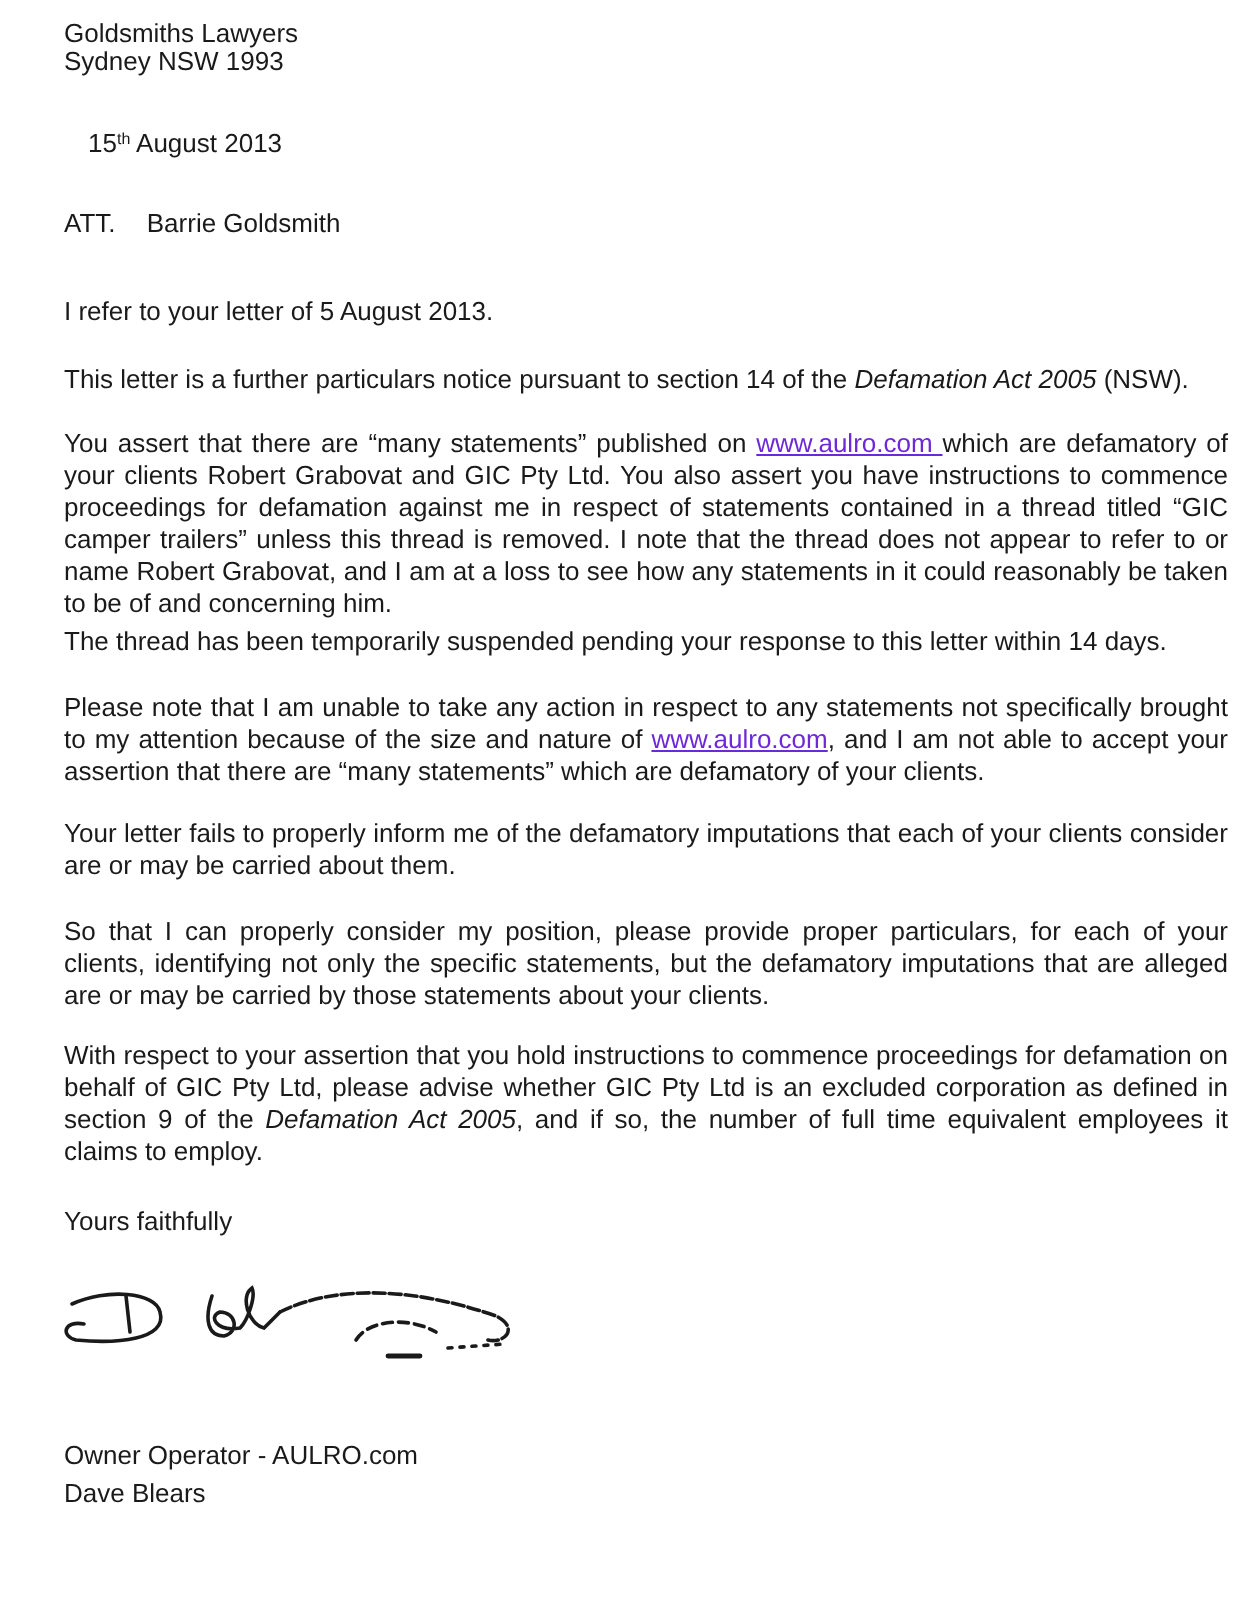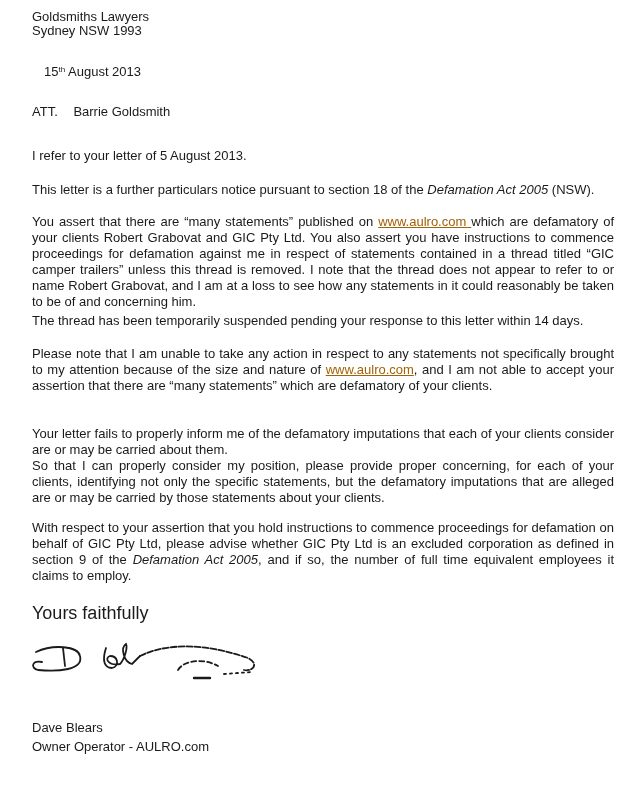--- a/index.html
+++ b/index.html
@@ -6,66 +6,66 @@
   body { width: 627px; height: 800px; position: relative; overflow: hidden;
          font-family: "Liberation Sans", sans-serif; color: #1a1a1a; }
   .abs { position: absolute; }
   .addr { left: 32px; top: 10px; font-size: 13px; line-height: 14px; }
   .date { left: 32px; top: 64px; font-size: 13px; margin-left: 12px; }
   .date sup { font-size: 8px; vertical-align: 4px; }
   .att { left: 32px; top: 104px; font-size: 13px; text-align: center; }
   .att .label { margin-right: 12px; }
   .para { left: 32px; width: 582px; font-size: 13px; line-height: 16px; text-align: justify; }
   .para i { font-style: italic; }
-  a.link { color: #a16207; text-decoration: underline; }
-  .closing { left: 32px; top: 603px; font-size: 18px; }
+  a.link { color: #6d28d9; text-decoration: underline; }
+  .closing { left: 32px; top: 603px; font-size: 13px; }
   .sig { left: 28px; top: 630px; }
   .sigblock { left: 32px; top: 718px; font-size: 13px; line-height: 19px; }
 </style>
 </head>
 <body>
 
 <div class="abs addr">
   <div>Goldsmiths Lawyers</div>
   <div>Sydney NSW 1993</div>
 </div>
 
 <div class="abs date"><span>15</span><sup>th</sup><span> August 2013</span></div>
 
 <div class="abs att">
   <span class="label">ATT.</span>
   <span>Barrie Goldsmith</span>
 </div>
 
 <div class="abs para" style="top:148px">I refer to your letter of 5 August 2013.</div>
 
-<div class="abs para" style="top:182px"><span>This letter is a further particulars notice pursuant to section 18 of the </span><i>Defamation Act 2005</i><span> (NSW).</span></div>
+<div class="abs para" style="top:182px"><span>This letter is a further particulars notice pursuant to section 14 of the </span><i>Defamation Act 2005</i><span> (NSW).</span></div>
 
 <div class="abs para" style="top:214px"><span>You assert that there are “many statements” published on </span><a class="link">www.aulro.com </a><span>which are defamatory of your clients Robert Grabovat and GIC Pty Ltd. You also assert you have instructions to commence proceedings for defamation against me in respect of statements contained in a thread titled “GIC camper trailers” unless this thread is removed. I note that the thread does not appear to refer to or name Robert Grabovat, and I am at a loss to see how any statements in it could reasonably be taken to be of and concerning him.</span></div>
 
 <div class="abs para" style="top:313px">The thread has been temporarily suspended pending your response to this letter within 14 days.</div>
 
 <div class="abs para" style="top:346px"><span>Please note that I am unable to take any action in respect to any statements not specifically brought to my attention because of the size and nature of </span><a class="link">www.aulro.com</a><span>, and I am not able to accept your assertion that there are “many statements” which are defamatory of your clients.</span></div>
 
-<div class="abs para" style="top:426px">Your letter fails to properly inform me of the defamatory imputations that each of your clients consider are or may be carried about them.</div>
+<div class="abs para" style="top:409px">Your letter fails to properly inform me of the defamatory imputations that each of your clients consider are or may be carried about them.</div>
 
-<div class="abs para" style="top:458px">So that I can properly consider my position, please provide proper concerning, for each of your clients, identifying not only the specific statements, but the defamatory imputations that are alleged are or may be carried by those statements about your clients.</div>
+<div class="abs para" style="top:458px">So that I can properly consider my position, please provide proper particulars, for each of your clients, identifying not only the specific statements, but the defamatory imputations that are alleged are or may be carried by those statements about your clients.</div>
 
 <div class="abs para" style="top:520px"><span>With respect to your assertion that you hold instructions to commence proceedings for defamation on behalf of GIC Pty Ltd, please advise whether GIC Pty Ltd is an excluded corporation as defined in section 9 of the </span><i>Defamation Act 2005</i><span>, and if so, the number of full time equivalent employees it claims to employ.</span></div>
 
 <div class="abs closing">Yours faithfully</div>
 
 <div class="abs sig">
   <svg width="240" height="60" viewBox="0 0 240 60" fill="none" stroke="#1a1a1a" stroke-width="1.8" stroke-linecap="round">
     <path d="M8 22 C 25 14, 50 16, 52 26 C 56 40, 30 42, 10 40 C 2 38, 4 30, 14 32"></path>
     <path d="M35 18 L 37 36"></path>
     <path d="M78 18 C 74 30, 76 38, 84 38 C 92 36, 90 26, 82 26 C 76 28, 80 36, 92 34 C 96 30, 100 18, 98 14 C 92 18, 96 32, 104 34 C 108 30, 110 28, 112 26"></path>
     <path d="M112 26 C 140 12, 180 14, 220 28 C 232 34, 224 42, 216 40" stroke-dasharray="6 2"></path>
     <path d="M150 40 C 156 30, 176 28, 190 36" stroke-dasharray="5 3"></path>
     <path d="M166 48 L 182 48" stroke-width="2.4"></path>
     <path d="M196 44 L 224 42" stroke-dasharray="2 4"></path>
   </svg>
 </div>
 
 <div class="abs sigblock">
+  <div>Owner Operator - AULRO.com</div>
   <div>Dave Blears</div>
-  <div>Owner Operator - AULRO.com</div>
 </div>
 
 </body></html>

